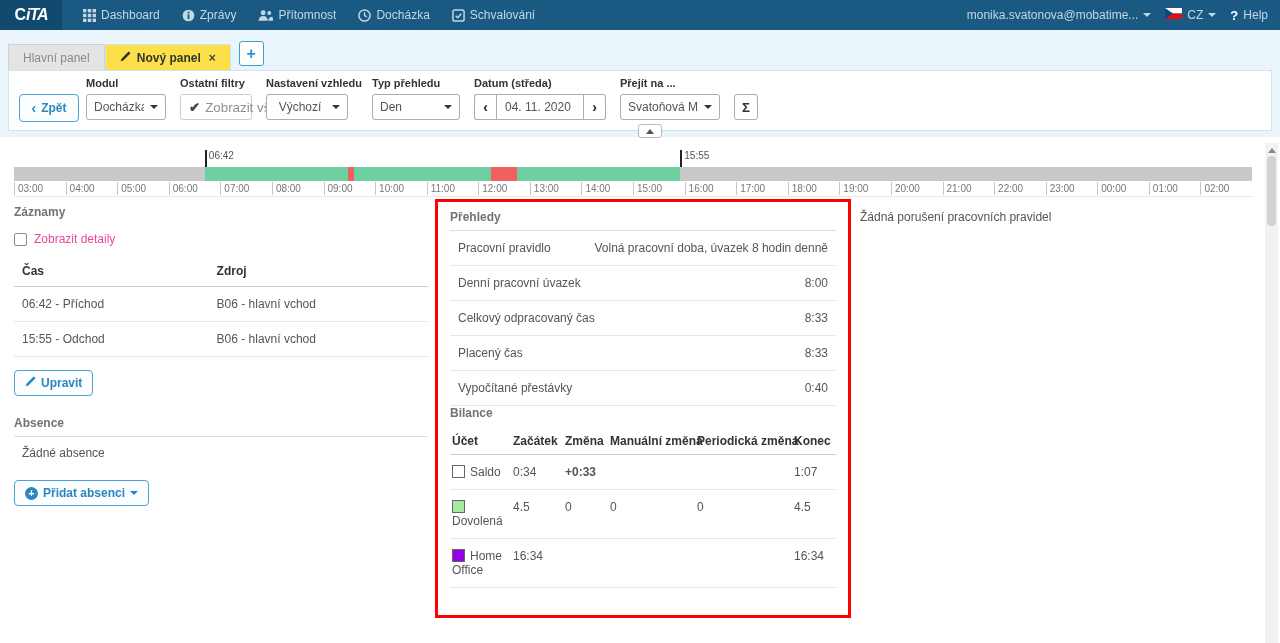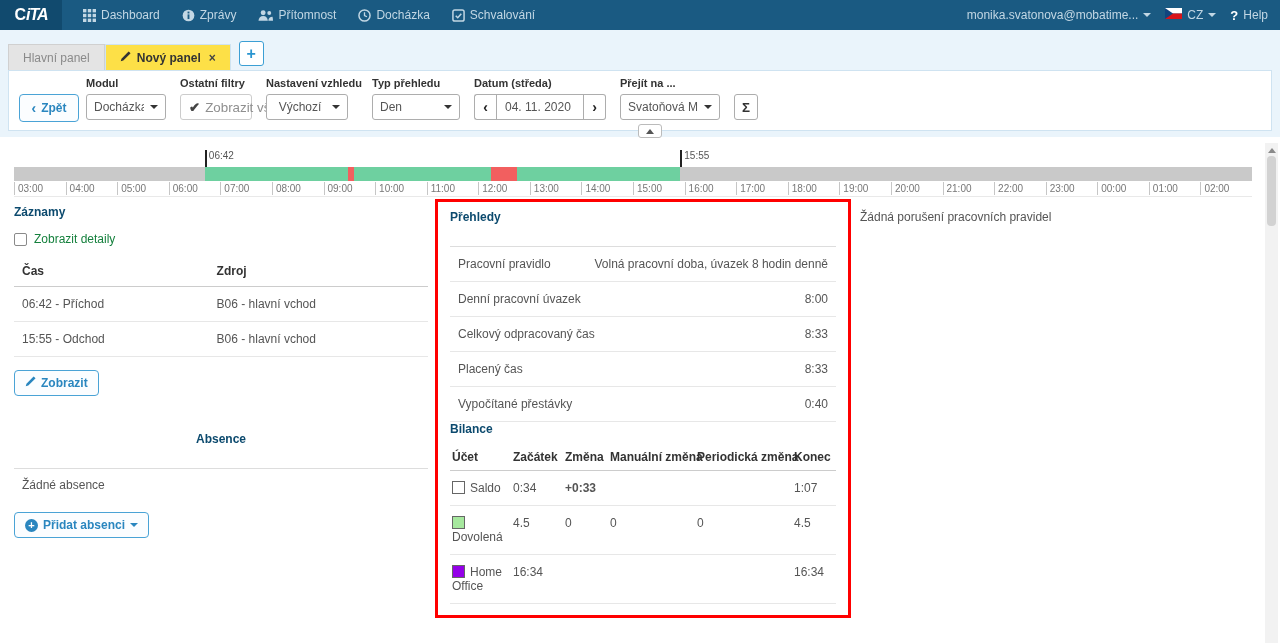--- a/index.html
+++ b/index.html
@@ -72,39 +72,39 @@
   .work-seg { position:absolute; top:0; bottom:0; }
   .break-seg { position:absolute; top:0; bottom:0; }
   .tl-axis { position:relative; height:16px; margin:0 28px 0 14px; border-bottom:1px solid #e9e9e9; }
   .hour-tick { position:absolute; top:1px; bottom:1px; width:1px; background:#c6c6c6; }
   .hour-label { position:absolute; top:2px; font-size:10px; color:#777; white-space:nowrap; }
 
   .panels { position:relative; }
 
   
   .records { position:absolute; left:14px; top:8px; width:414px; }
-  .sec-title { font-size:12px; font-weight:bold; color:#0c4a6e; }
-  .chk-row { display:flex; align-items:center; gap:7px; margin:13px 0 10px 0; color:#15803d; cursor:pointer; }
+  .sec-title { font-size:12px; font-weight:bold; color:#737373; }
+  .chk-row { display:flex; align-items:center; gap:7px; margin:13px 0 10px 0; color:#ec4899; cursor:pointer; }
   .checkbox { width:13px; height:13px; border:1px solid #8a8a8a; border-radius:2px; background:#fff; }
   table.recs { width:100%; border-collapse:collapse; }
   table.recs th { text-align:left; font-size:12px; color:#333; padding:8px 8px; border-bottom:1px solid #ccc; }
   table.recs td { font-size:12px; color:#555; padding:10px 8px; border-bottom:1px solid #e7e7e7; }
   .edit-btn { margin-top:13px; }
-  .absence-title { margin-top:36px; padding-bottom:22px; border-bottom:1px solid #ddd;text-align:center; }
+  .absence-title { margin-top:20px; padding-bottom:6px; border-bottom:1px solid #ddd; }
   .absence-empty { color:#555; padding:9px 8px 0 8px; }
   .add-absence-btn { margin-top:20px; }
   .plus-ico { width:13px; height:13px; border-radius:50%; background:#2a86bf; color:#fff; font-weight:bold;
     display:inline-flex; align-items:center; justify-content:center; font-size:11px; line-height:1; }
   .btn-caret { width:0; height:0; border-left:4px solid transparent; border-right:4px solid transparent;
     border-top:4px solid #2a86bf; }
 
   
   .overview { position:absolute; left:435px; top:2px; width:416px; height:419px; border:3px solid #ff0000;
     background:#fff; padding:8px 12px; }
-  .ov-title { padding-bottom:22px; border-bottom:1px solid #ddd; }
+  .ov-title { padding-bottom:6px; border-bottom:1px solid #ddd; }
   .ov-row { display:flex; justify-content:space-between; gap:10px; padding:10px 8px; border-bottom:1px solid #e7e7e7;
     color:#555; }
   .ov-row .ov-val { text-align:right; white-space:nowrap; }
   .lock-btn { margin:21px 0 14px 0; background:#fff; border:1px solid #8a8a8a; border-radius:3px; color:#333;
     font-weight:bold; font-size:12px; padding:6px 10px; cursor:pointer; }
   table.bal { width:100%; border-collapse:collapse; table-layout:fixed; margin-top:8px; }
   table.bal col.c-acc{width:61px;} table.bal col.c-sta{width:52px;} table.bal col.c-chg{width:45px;}
   table.bal col.c-man{width:87px;} table.bal col.c-per{width:97px;} table.bal col.c-end{width:auto;}
   table.bal th { text-align:left; font-size:12px; color:#333; padding:6px 2px; border-bottom:1px solid #ccc; white-space:nowrap; }
   table.bal td { font-size:12px; color:#555; padding:10px 2px; border-bottom:1px solid #e7e7e7; vertical-align:top; }
@@ -388,21 +388,21 @@
           <tr>
             <td>15:55 - Odchod</td>
             <td>B06 - hlavní vchod</td>
           </tr>
         </tbody>
       </table>
       <button class="btn-blue edit-btn">
         <span><svg width="11" height="11" viewBox="0 0 12 12">
               <path d="M0.8 11.2 L1.6 8.4 L8.8 1.2 L10.8 3.2 L3.6 10.4 Z M9.5 0.5 L11.5 2.5 L10.8 3.2 L8.8 1.2 Z" fill="#2a86bf"></path>
             </svg></span>
-        <span>Zobrazit</span>
+        <span>Upravit</span>
       </button>
       <div class="sec-title absence-title">Absence</div>
       <div class="absence-empty">Žádné absence</div>
       <button class="btn-blue add-absence-btn">
         <span class="plus-ico">+</span>
         <span>Přidat absenci</span>
         <span class="btn-caret"></span>
       </button>
     </div>
 

